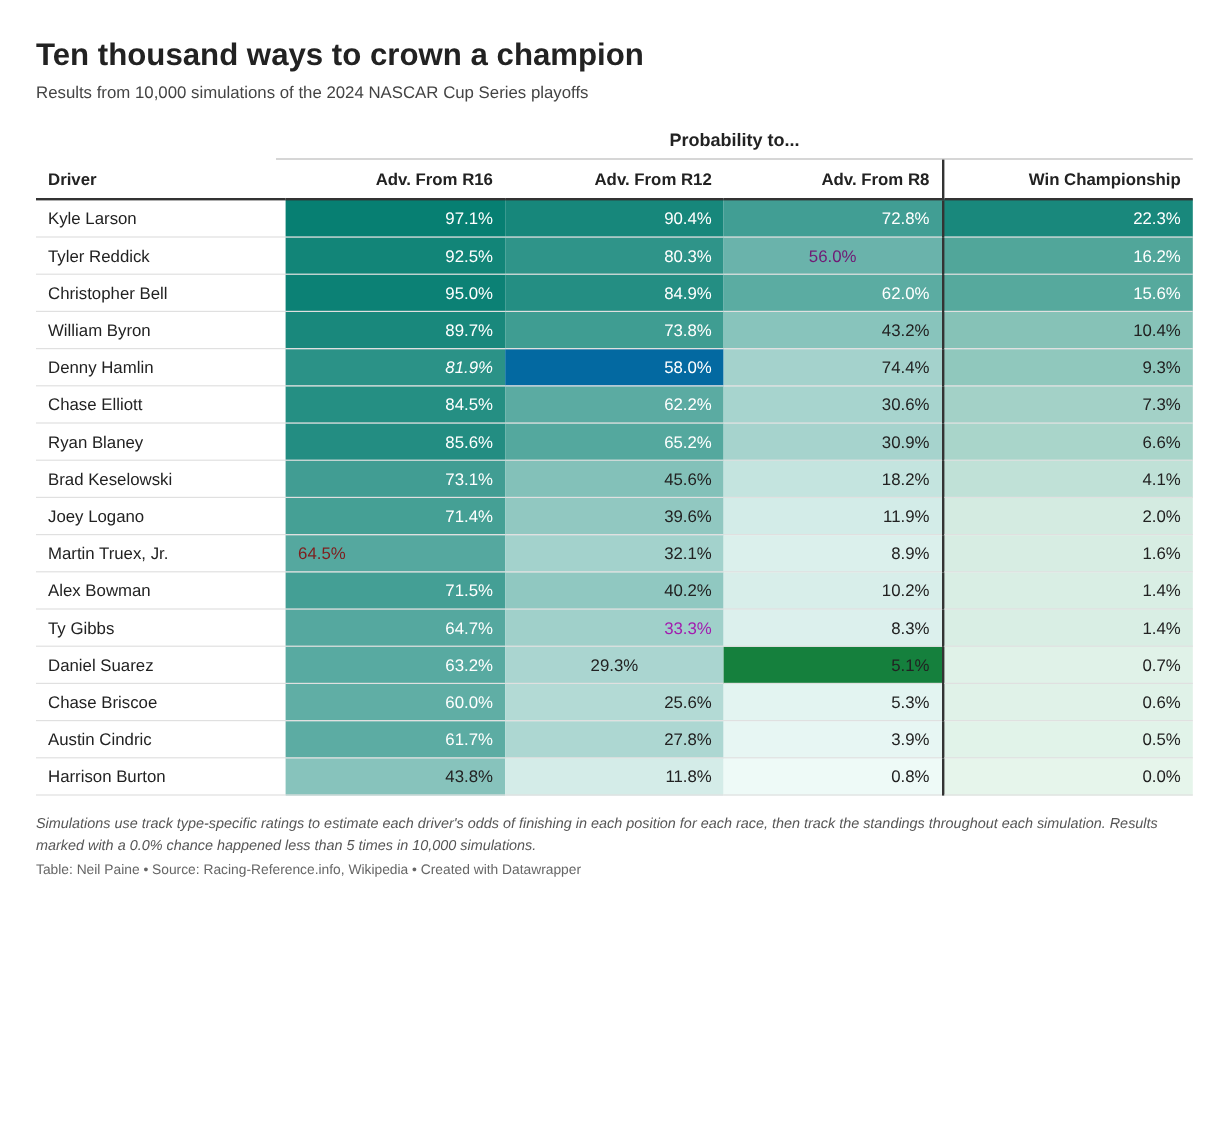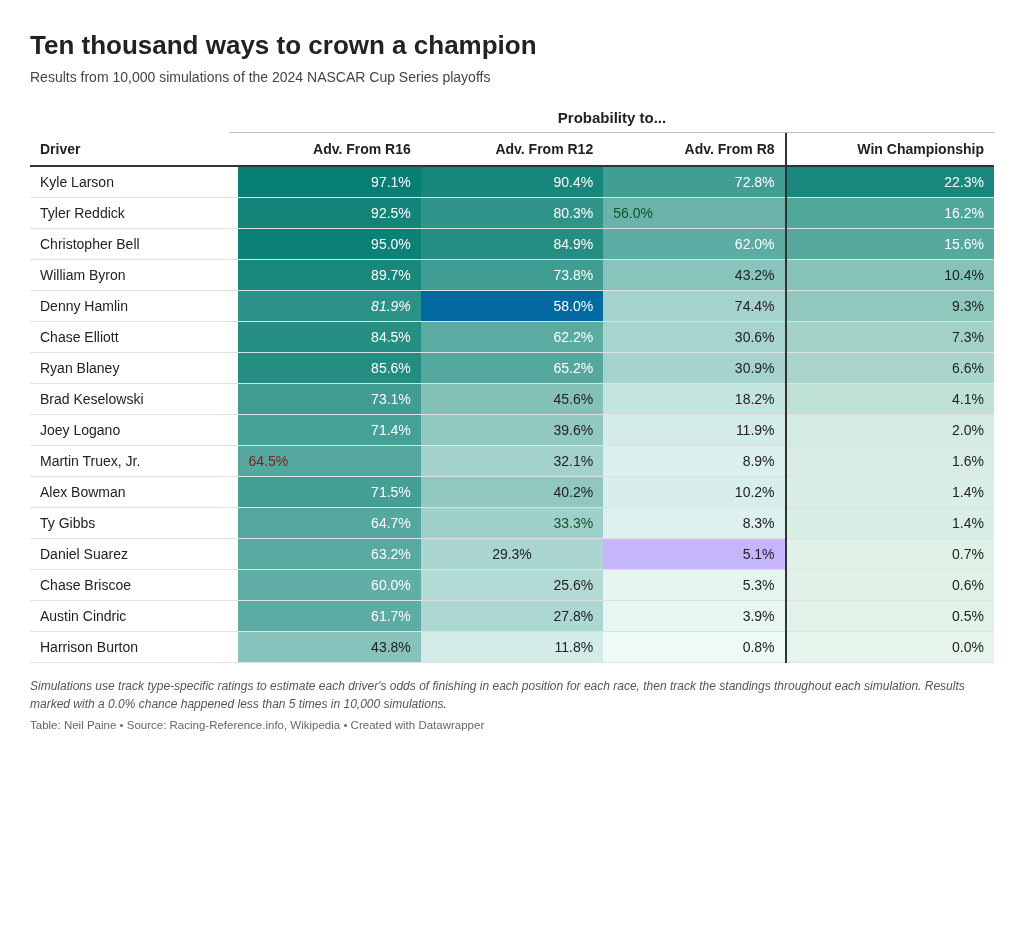--- a/index.html
+++ b/index.html
@@ -112,21 +112,21 @@
           <td style="font-weight: 500;">Kyle Larson</td>
           <td style="background-color: rgb(7, 127, 114); color: rgb(255, 255, 255); text-align: right;">97.1%</td>
           <td style="background-color: rgb(23, 135, 123); color: rgb(255, 255, 255); text-align: right;">90.4%</td>
           <td style="background-color: rgb(65, 158, 148); color: rgb(255, 255, 255); text-align: right;">72.8%</td>
           <td style="background-color: rgb(25, 136, 124); color: rgb(255, 255, 255); text-align: right; border-left: 2px solid rgb(51, 51, 51);">22.3%</td>
         </tr>
         <tr>
           <td style="font-weight: 500;">Tyler Reddick</td>
           <td style="background-color: rgb(18, 133, 120); color: rgb(255, 255, 255); text-align: right;">92.5%</td>
           <td style="background-color: rgb(47, 148, 137); color: rgb(255, 255, 255); text-align: right;">80.3%</td>
-          <td style="background-color: rgb(106, 179, 171); color: #14532d; text-align: left;">56.0%</td>
+          <td style="background-color: rgb(106, 179, 171); color: #701a75; text-align: center;">56.0%</td>
           <td style="background-color: rgb(81, 166, 154); color: rgb(255, 255, 255); text-align: right; border-left: 2px solid rgb(51, 51, 51);">16.2%</td>
         </tr>
         <tr>
           <td style="font-weight: 500;">Christopher Bell</td>
           <td style="background-color: rgb(12, 129, 117); color: rgb(255, 255, 255); text-align: right;">95.0%</td>
           <td style="background-color: rgb(36, 142, 131); color: rgb(255, 255, 255); text-align: right;">84.9%</td>
           <td style="background-color: rgb(91, 172, 162); color: rgb(255, 255, 255); text-align: right;">62.0%</td>
           <td style="background-color: rgb(86, 169, 157); color: rgb(255, 255, 255); text-align: right; border-left: 2px solid rgb(51, 51, 51);">15.6%</td>
         </tr>
         <tr>
@@ -181,29 +181,29 @@
         <tr>
           <td style="font-weight: 500;">Alex Bowman</td>
           <td style="background-color: rgb(68, 159, 149); color: rgb(255, 255, 255); text-align: right;">71.5%</td>
           <td style="background-color: rgb(144, 200, 193); color: rgb(34, 34, 34); text-align: right;">40.2%</td>
           <td style="background-color: rgb(216, 238, 234); color: rgb(34, 34, 34); text-align: right;">10.2%</td>
           <td style="background-color: rgb(217, 238, 228); color: rgb(34, 34, 34); text-align: right; border-left: 2px solid rgb(51, 51, 51);">1.4%</td>
         </tr>
         <tr>
           <td style="font-weight: 500;">Ty Gibbs</td>
           <td style="background-color: rgb(85, 168, 159); color: rgb(255, 255, 255); text-align: right;">64.7%</td>
-          <td style="background-color: rgb(160, 208, 202); color: #14532d; text-align: right;">33.3%</td>
+          <td style="background-color: rgb(160, 208, 202); color: #a21caf; text-align: right;">33.3%</td>
           <td style="background-color: rgb(220, 240, 237); color: rgb(34, 34, 34); text-align: right;">8.3%</td>
           <td style="background-color: rgb(217, 238, 228); color: rgb(34, 34, 34); text-align: right; border-left: 2px solid rgb(51, 51, 51);">1.4%</td>
         </tr>
         <tr>
           <td style="font-weight: 500;">Daniel Suarez</td>
           <td style="background-color: rgb(88, 170, 161); color: rgb(255, 255, 255); text-align: right; margin-left: 16px;">63.2%</td>
           <td style="background-color: rgb(170, 213, 208); color: rgb(34, 34, 34); text-align: center;">29.3%</td>
-          <td style="background-color: #c4b5fd; color: rgb(34, 34, 34); text-align: right; padding-left: 24px;">5.1%</td>
+          <td style="background-color: #15803d; color: rgb(34, 34, 34); text-align: right; padding-left: 24px;">5.1%</td>
           <td style="background-color: rgb(224, 242, 232); color: rgb(34, 34, 34); text-align: right; border-left: 2px solid rgb(51, 51, 51);">0.7%</td>
         </tr>
         <tr>
           <td style="font-weight: 500;">Chase Briscoe</td>
           <td style="background-color: rgb(96, 174, 165); color: rgb(255, 255, 255); text-align: right;">60.0%</td>
           <td style="background-color: rgb(179, 218, 213); color: rgb(34, 34, 34); text-align: right;">25.6%</td>
           <td style="background-color: rgb(227, 244, 241); color: rgb(34, 34, 34); text-align: right;">5.3%</td>
           <td style="background-color: rgb(224, 242, 232); color: rgb(34, 34, 34); text-align: right; border-left: 2px solid rgb(51, 51, 51);">0.6%</td>
         </tr>
         <tr>

